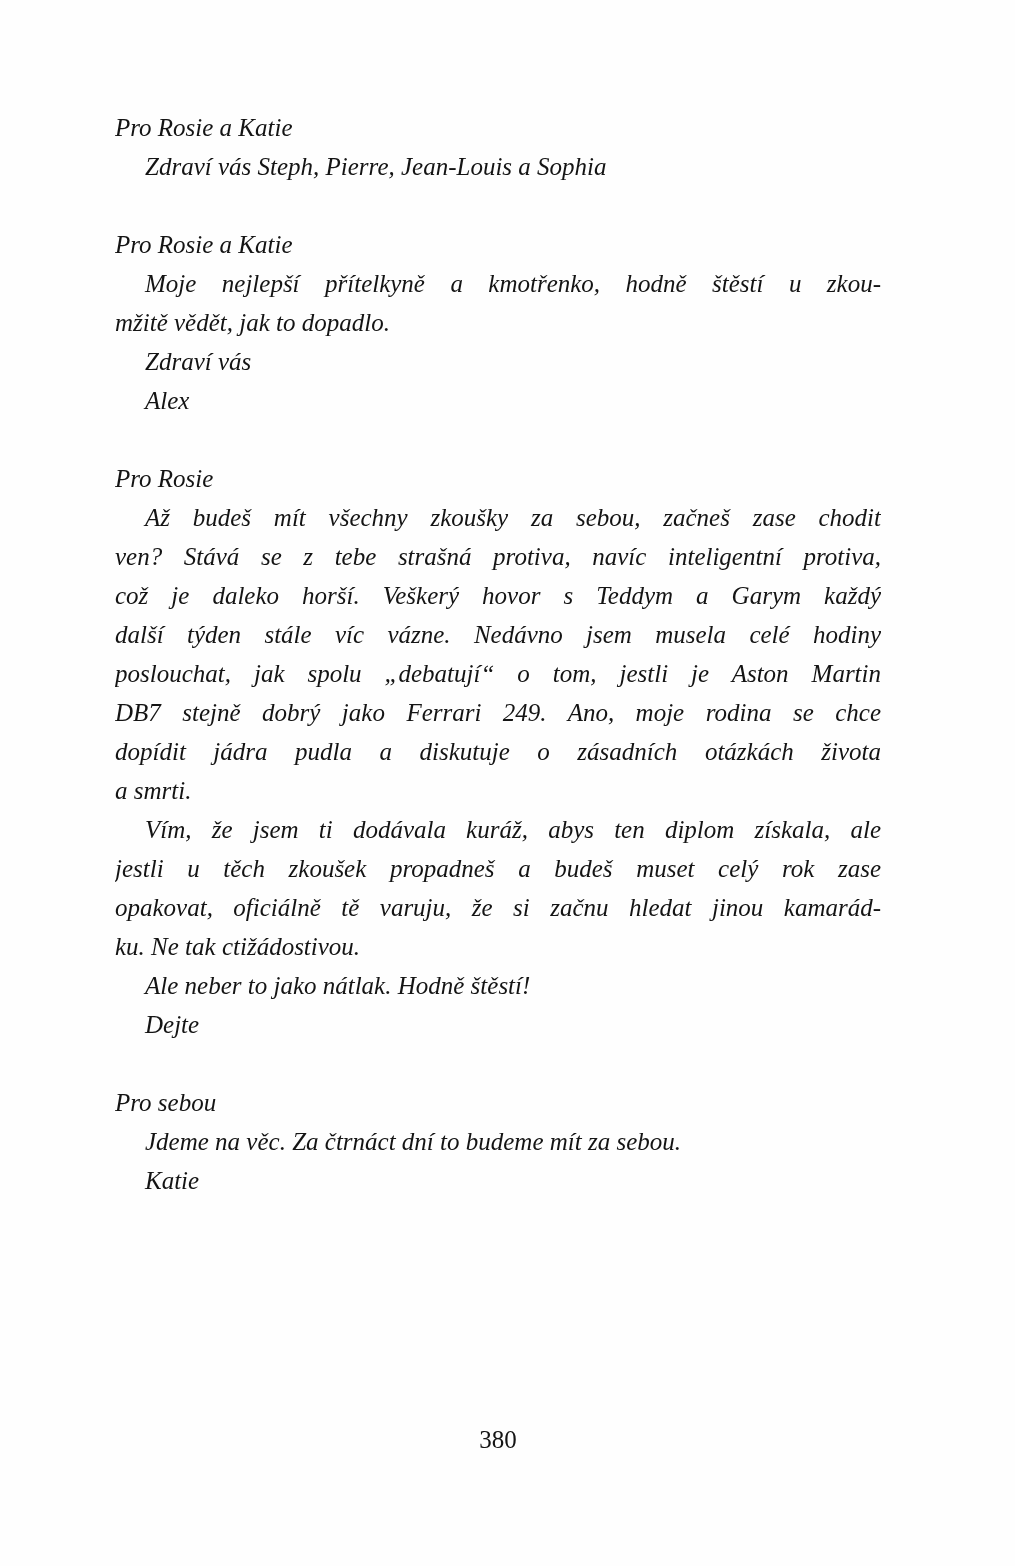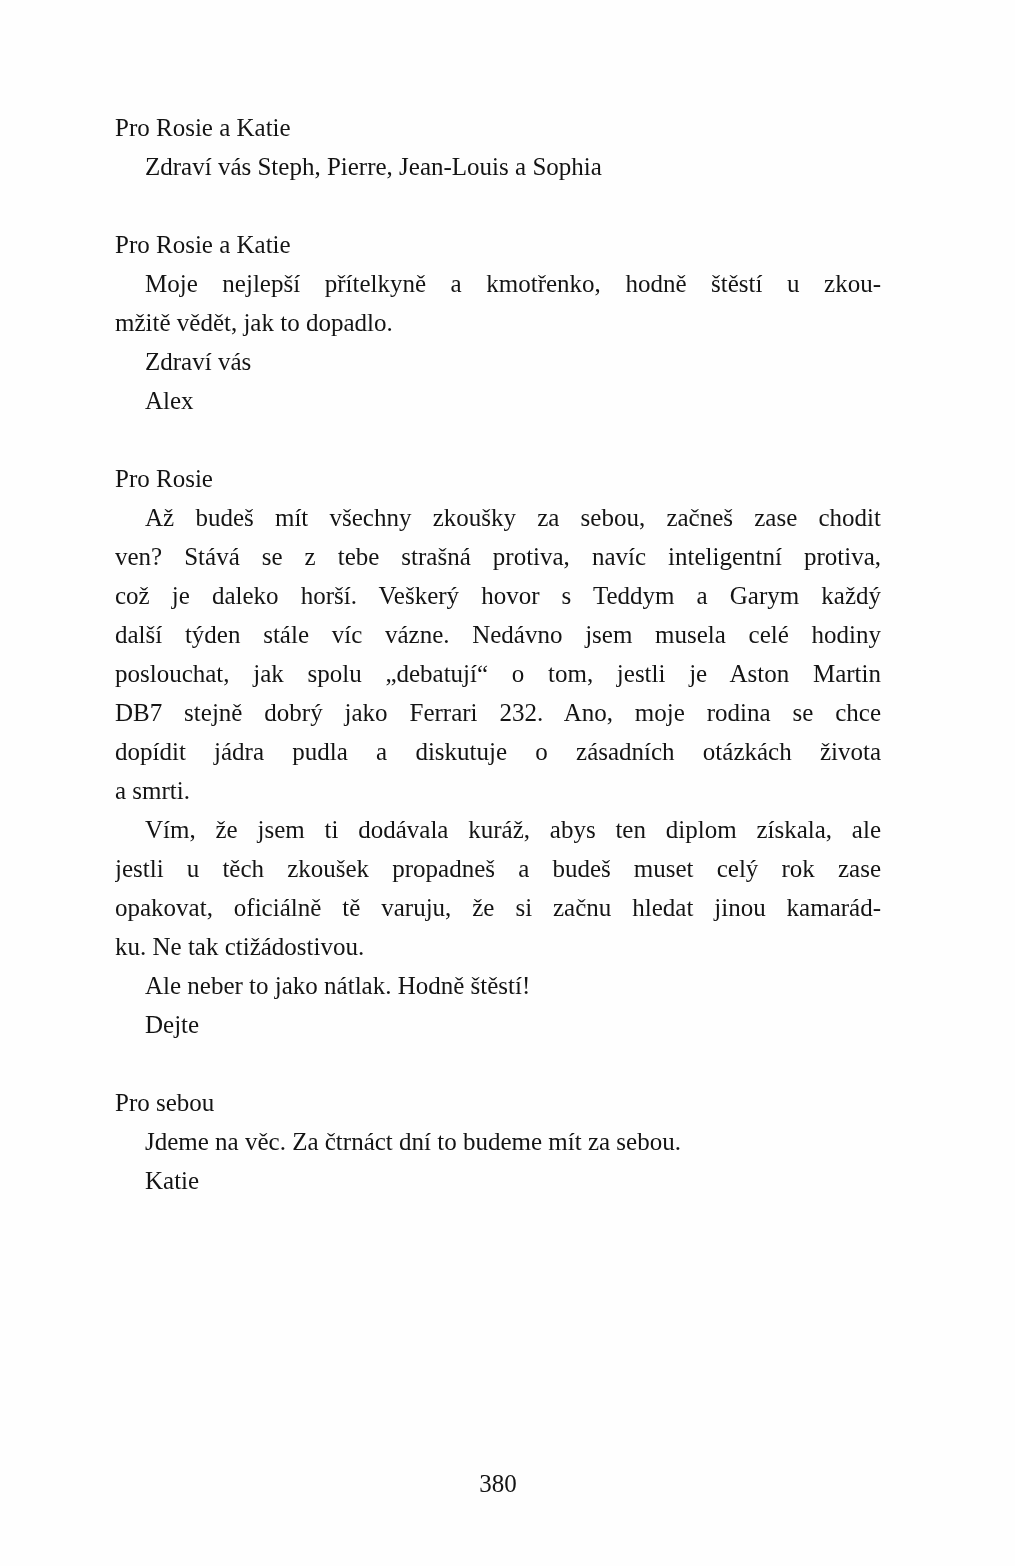--- a/index.html
+++ b/index.html
@@ -18,20 +18,21 @@
   .page {
     position: absolute;
     inset: 0;
     background: #fefefe;
   }
   .text-area {
     position: absolute;
     top: 108px;
     left: 115px;
     width: 766px;
+    font-style: italic;
   }
   .block { margin: 0; }
   .block + .block { margin-top: 39px; }
   .line {
     font-size: 25px;
     line-height: 39px;
     height: 39px;
     white-space: normal;
     text-align: left;
     overflow: hidden;
@@ -42,21 +43,20 @@
     text-align-last: justify;
   }
   .page-number {
     position: absolute;
     top: 1420px;
     left: 115px;
     width: 766px;
     text-align: center;
     font-size: 25px;
     line-height: 39px;
-    margin-top: 44px;
   }
 </style>
 </head>
 <body>
 
 <div class="page">
   <div class="text-area" id="text-area">
       <div class="block">
         <div class="line">Pro Rosie a Katie</div>
         <div class="line indent">Zdraví vás Steph, Pierre, Jean-Louis a Sophia</div>
@@ -68,21 +68,21 @@
         <div class="line indent">Zdraví vás</div>
         <div class="line indent">Alex</div>
       </div>
       <div class="block">
         <div class="line">Pro Rosie</div>
         <div class="line indent justify">Až budeš mít všechny zkoušky za sebou, začneš zase chodit</div>
         <div class="line justify">ven? Stává se z tebe strašná protiva, navíc inteligentní protiva,</div>
         <div class="line justify">což je daleko horší. Veškerý hovor s Teddym a Garym každý</div>
         <div class="line justify">další týden stále víc vázne. Nedávno jsem musela celé hodiny</div>
         <div class="line justify">poslouchat, jak spolu „debatují“ o tom, jestli je Aston Martin</div>
-        <div class="line justify">DB7 stejně dobrý jako Ferrari 232. Ano, moje rodina se chce</div>
+        <div class="line justify">DB7 stejně dobrý jako Ferrari 249. Ano, moje rodina se chce</div>
         <div class="line justify">dopídit jádra pudla a diskutuje o zásadních otázkách života</div>
         <div class="line">a smrti.</div>
         <div class="line indent justify">Vím, že jsem ti dodávala kuráž, abys ten diplom získala, ale</div>
         <div class="line justify">jestli u těch zkoušek propadneš a budeš muset celý rok zase</div>
         <div class="line justify">opakovat, oficiálně tě varuju, že si začnu hledat jinou kamarád-</div>
         <div class="line">ku. Ne tak ctižádostivou.</div>
         <div class="line indent">Ale neber to jako nátlak. Hodně štěstí!</div>
         <div class="line indent">Dejte</div>
       </div>
       <div class="block">

